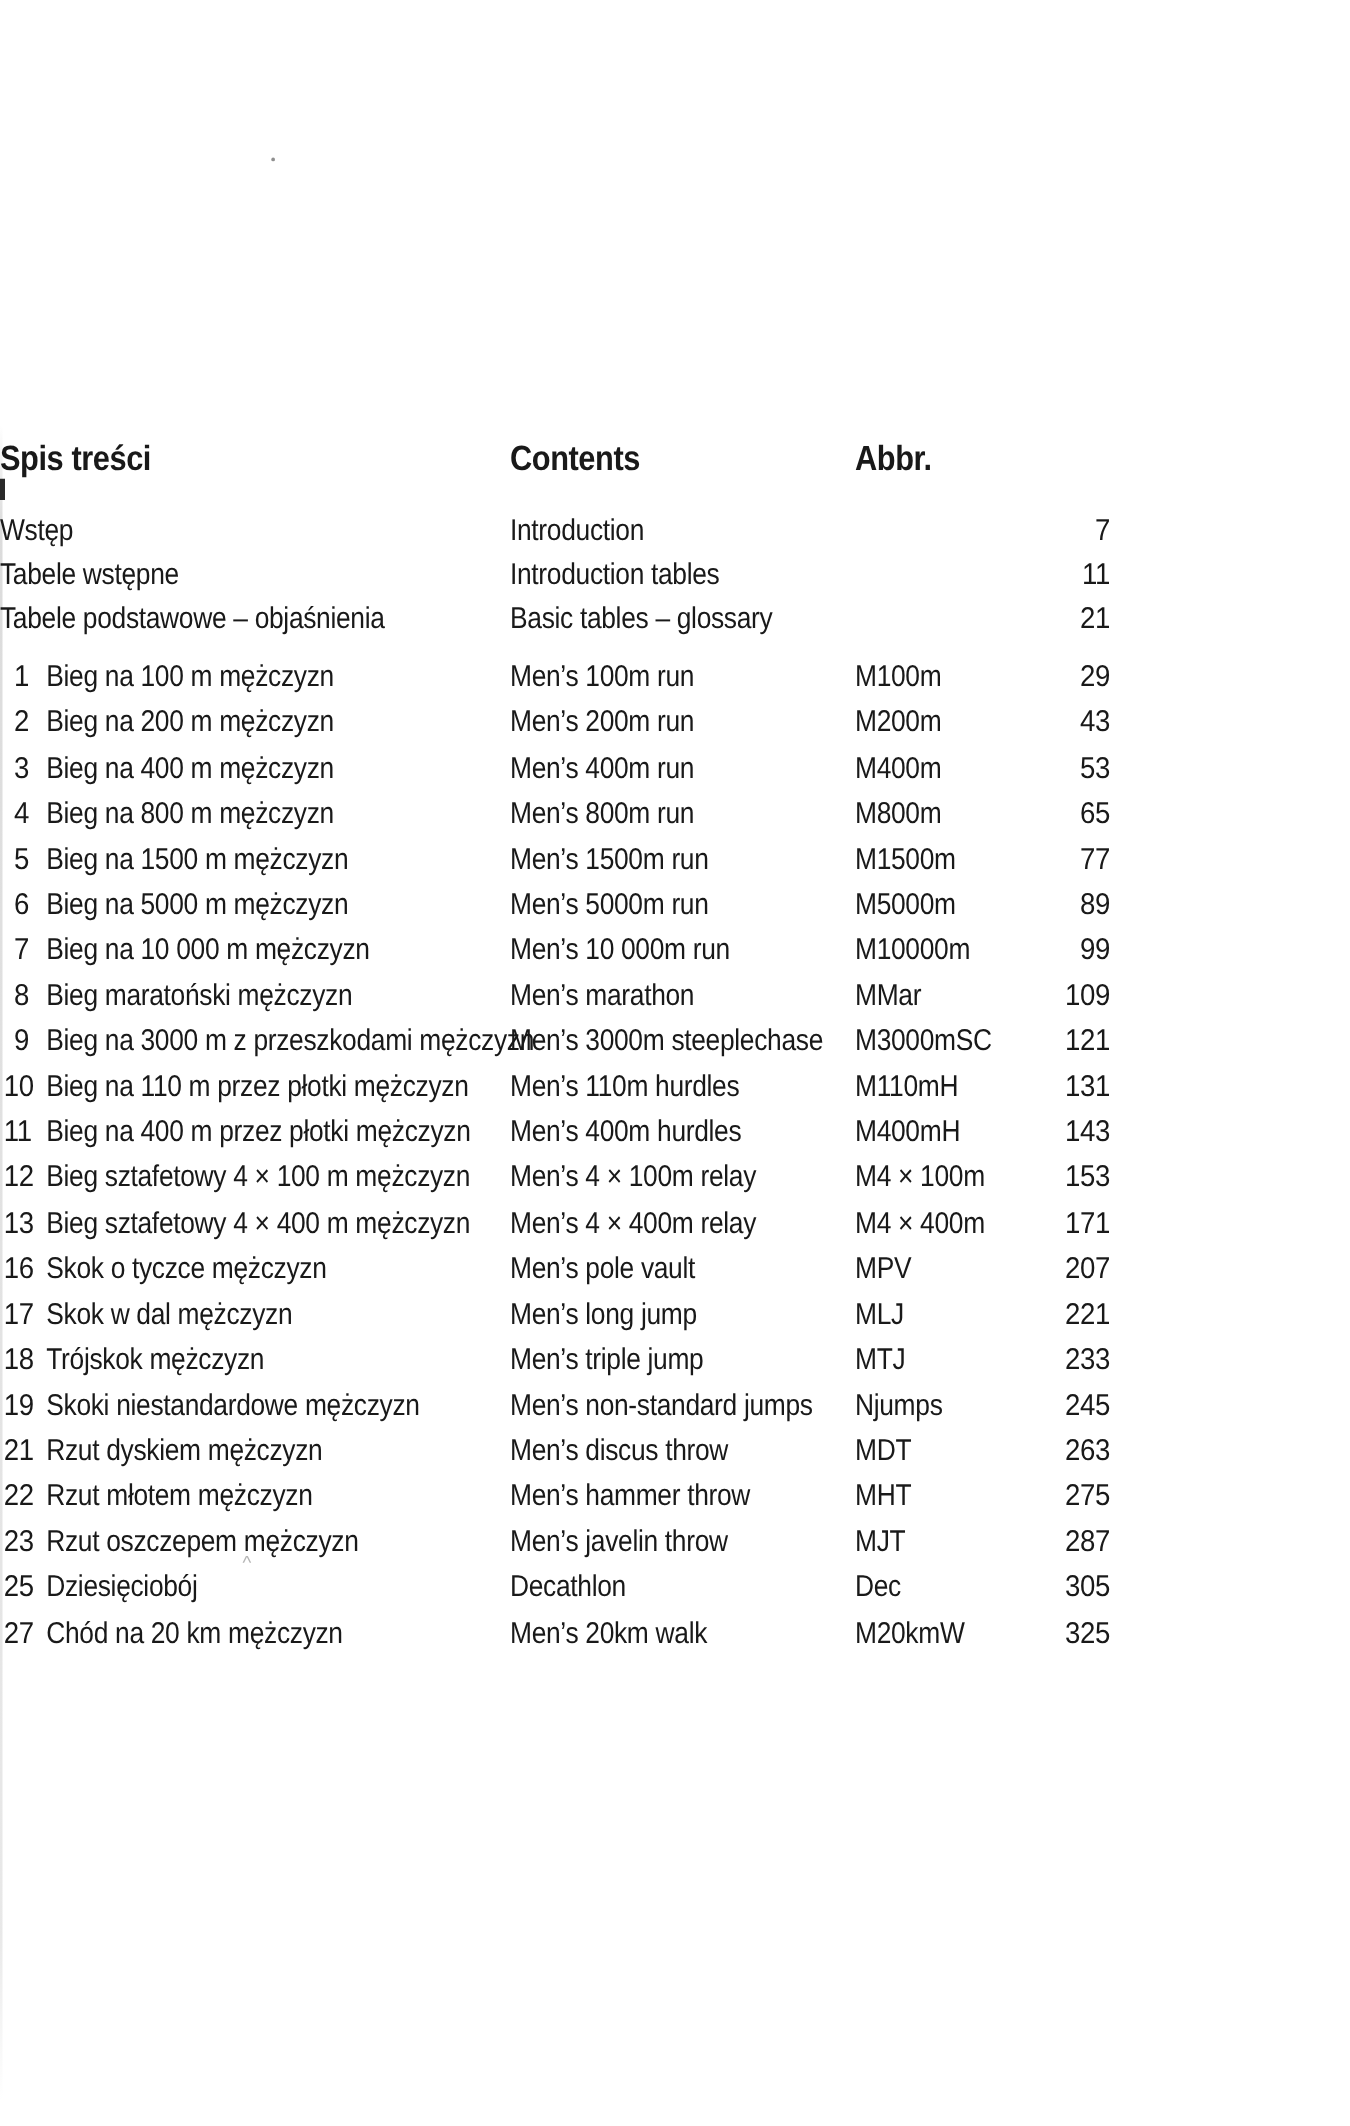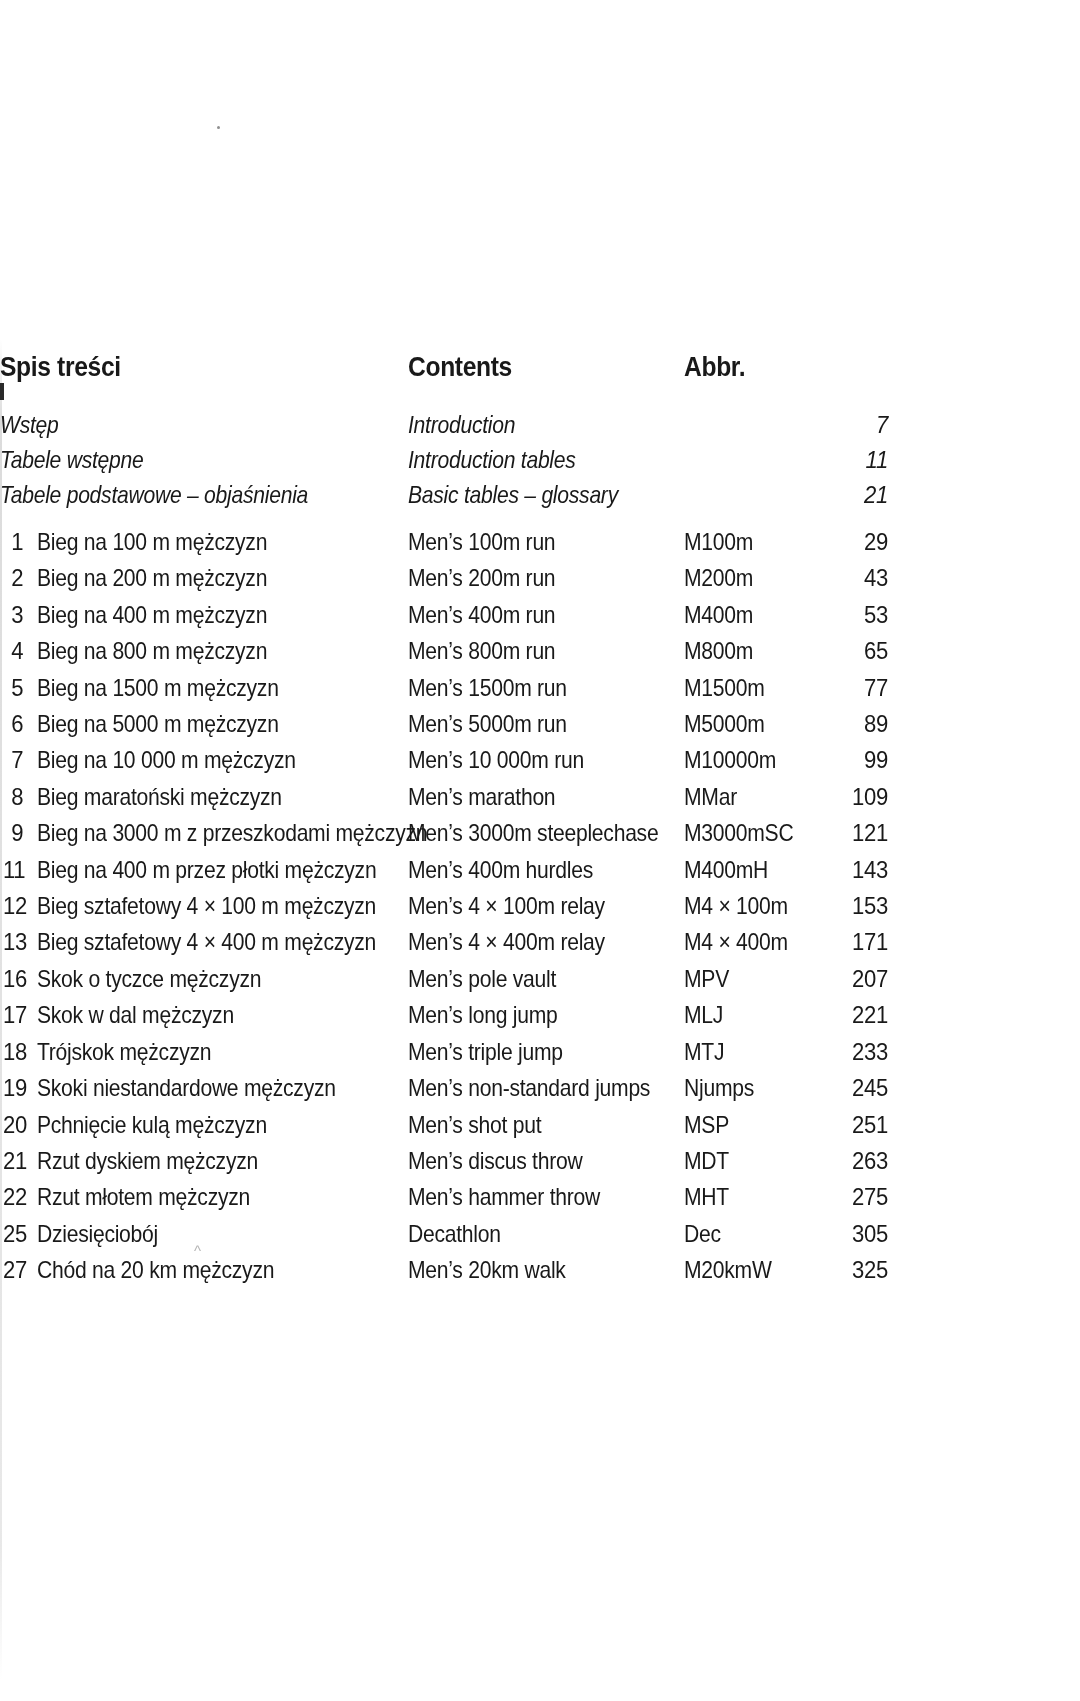--- a/index.html
+++ b/index.html
@@ -16,21 +16,21 @@
     display:grid;
     grid-template-columns:37px 371px 276px 132px 72px;
     width:888px;
   }
   .cell{transform:scaleX(0.88);transform-origin:0 50%;white-space:nowrap;}
   .cell-right{transform:scaleX(0.92);transform-origin:100% 50%;text-align:right;white-space:nowrap;}
   .header-row{font-weight:bold;font-size:28px;line-height:37px;letter-spacing:-0.4px;}
   .h-pol{grid-column:1/3;}
   .h-eng{grid-column:3;}
   .h-abbr{grid-column:4;}
-  .intro-block{margin-top:22px;font-style:italic;}
+  .intro-block{margin-top:22px;}
   .intro-row{font-size:24px;line-height:35px;letter-spacing:-0.3px;}
   .i-pol{grid-column:1/3;}
   .i-eng{grid-column:3;}
   .i-page{grid-column:5;}
   .event-block{margin-top:12px;}
   .event-row{font-size:24px;line-height:36.4px;letter-spacing:-0.3px;}
   .c-num{grid-column:1;padding-right:15px;}
   .c-pol{grid-column:2;}
   .c-eng{grid-column:3;}
   .c-abbr{grid-column:4;}
@@ -151,20 +151,27 @@
   </div>
 
   <div class="grid-row event-row">
     <span class="cell-right c-num">9</span>
     <span class="cell c-pol">Bieg na 3000 m z przeszkodami mężczyzn</span>
     <span class="cell c-eng">Men’s 3000m steeplechase</span>
     <span class="cell c-abbr">M3000mSC</span>
     <span class="cell-right c-page">121</span>
   </div>
 
+  <div class="grid-row event-row">
+    <span class="cell-right c-num">10</span>
+    <span class="cell c-pol">Bieg na 110 m przez płotki mężczyzn</span>
+    <span class="cell c-eng">Men’s 110m hurdles</span>
+    <span class="cell c-abbr">M110mH</span>
+    <span class="cell-right c-page">131</span>
+  </div>
 
   <div class="grid-row event-row">
     <span class="cell-right c-num">11</span>
     <span class="cell c-pol">Bieg na 400 m przez płotki mężczyzn</span>
     <span class="cell c-eng">Men’s 400m hurdles</span>
     <span class="cell c-abbr">M400mH</span>
     <span class="cell-right c-page">143</span>
   </div>
 
   <div class="grid-row event-row">
@@ -210,44 +217,44 @@
   </div>
 
   <div class="grid-row event-row">
     <span class="cell-right c-num">19</span>
     <span class="cell c-pol">Skoki niestandardowe mężczyzn</span>
     <span class="cell c-eng">Men’s non-standard jumps</span>
     <span class="cell c-abbr">Njumps</span>
     <span class="cell-right c-page">245</span>
   </div>
 
-  <div class="grid-row event-row">
-    <span class="cell-right c-num">20</span>
-    <span class="cell c-pol">Pchnięcie kulą mężczyzn</span>
-    <span class="cell c-eng">Men’s shot put</span>
-    <span class="cell c-abbr">MSP</span>
-    <span class="cell-right c-page">251</span>
-  </div>
 
   <div class="grid-row event-row">
     <span class="cell-right c-num">21</span>
     <span class="cell c-pol">Rzut dyskiem mężczyzn</span>
     <span class="cell c-eng">Men’s discus throw</span>
     <span class="cell c-abbr">MDT</span>
     <span class="cell-right c-page">263</span>
   </div>
 
   <div class="grid-row event-row">
     <span class="cell-right c-num">22</span>
     <span class="cell c-pol">Rzut młotem mężczyzn</span>
     <span class="cell c-eng">Men’s hammer throw</span>
     <span class="cell c-abbr">MHT</span>
     <span class="cell-right c-page">275</span>
   </div>
 
+  <div class="grid-row event-row">
+    <span class="cell-right c-num">23</span>
+    <span class="cell c-pol">Rzut oszczepem mężczyzn</span>
+    <span class="cell c-eng">Men’s javelin throw</span>
+    <span class="cell c-abbr">MJT</span>
+    <span class="cell-right c-page">287</span>
+  </div>
 
 
   <div class="grid-row event-row">
     <span class="cell-right c-num">25</span>
     <span class="cell c-pol">Dziesięciobój</span>
     <span class="cell c-eng">Decathlon</span>
     <span class="cell c-abbr">Dec</span>
     <span class="cell-right c-page">305</span>
   </div>
 

